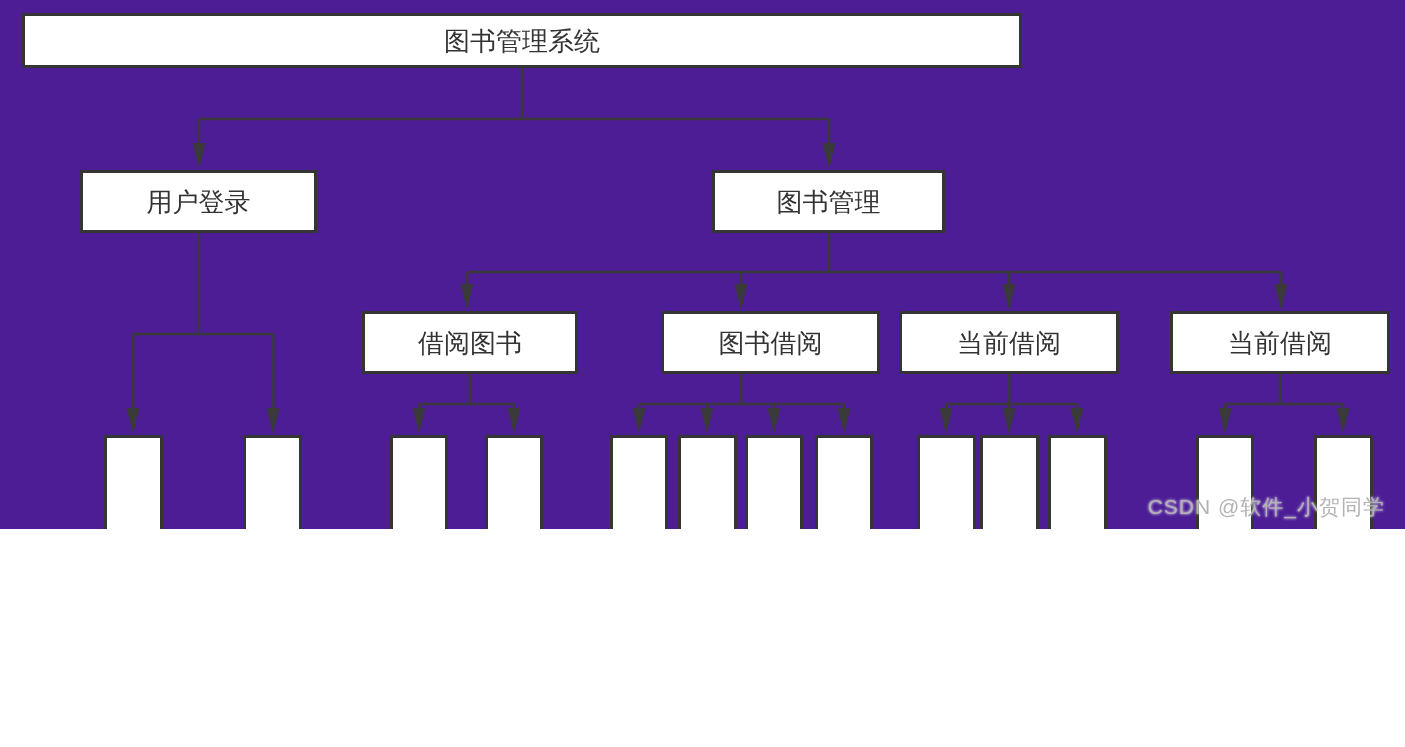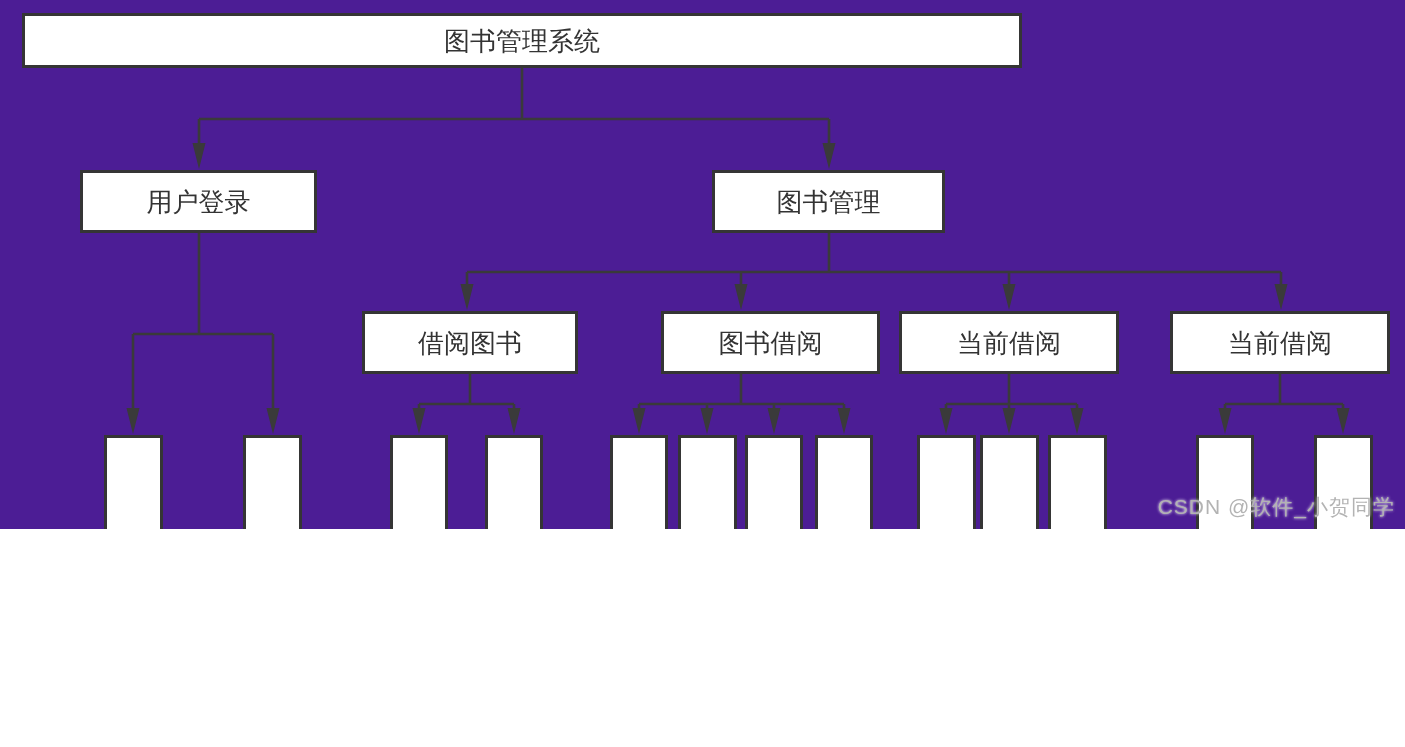--- a/index.html
+++ b/index.html
@@ -54,21 +54,21 @@
   .n-f6  { left: 678px;  }
   .n-f7  { left: 745px;  width: 58px; }
   .n-f8  { left: 815px;  width: 58px; }
   .n-f9  { left: 917px;  }
   .n-f10 { left: 980px;  }
   .n-f11 { left: 1048px; }
   .n-f12 { left: 1196px; width: 58px; }
   .n-f13 { left: 1314px; }
   .watermark {
     position: absolute;
-    right: 10px;
+    right: 20px;
     bottom: 8px;
     font-size: 21px;
     color: #b3b3b3;
     letter-spacing: 1px;
     text-shadow: 0 0 3px #ffffff;
     z-index: 5;
   }
 </style>
 </head>
 <body>

